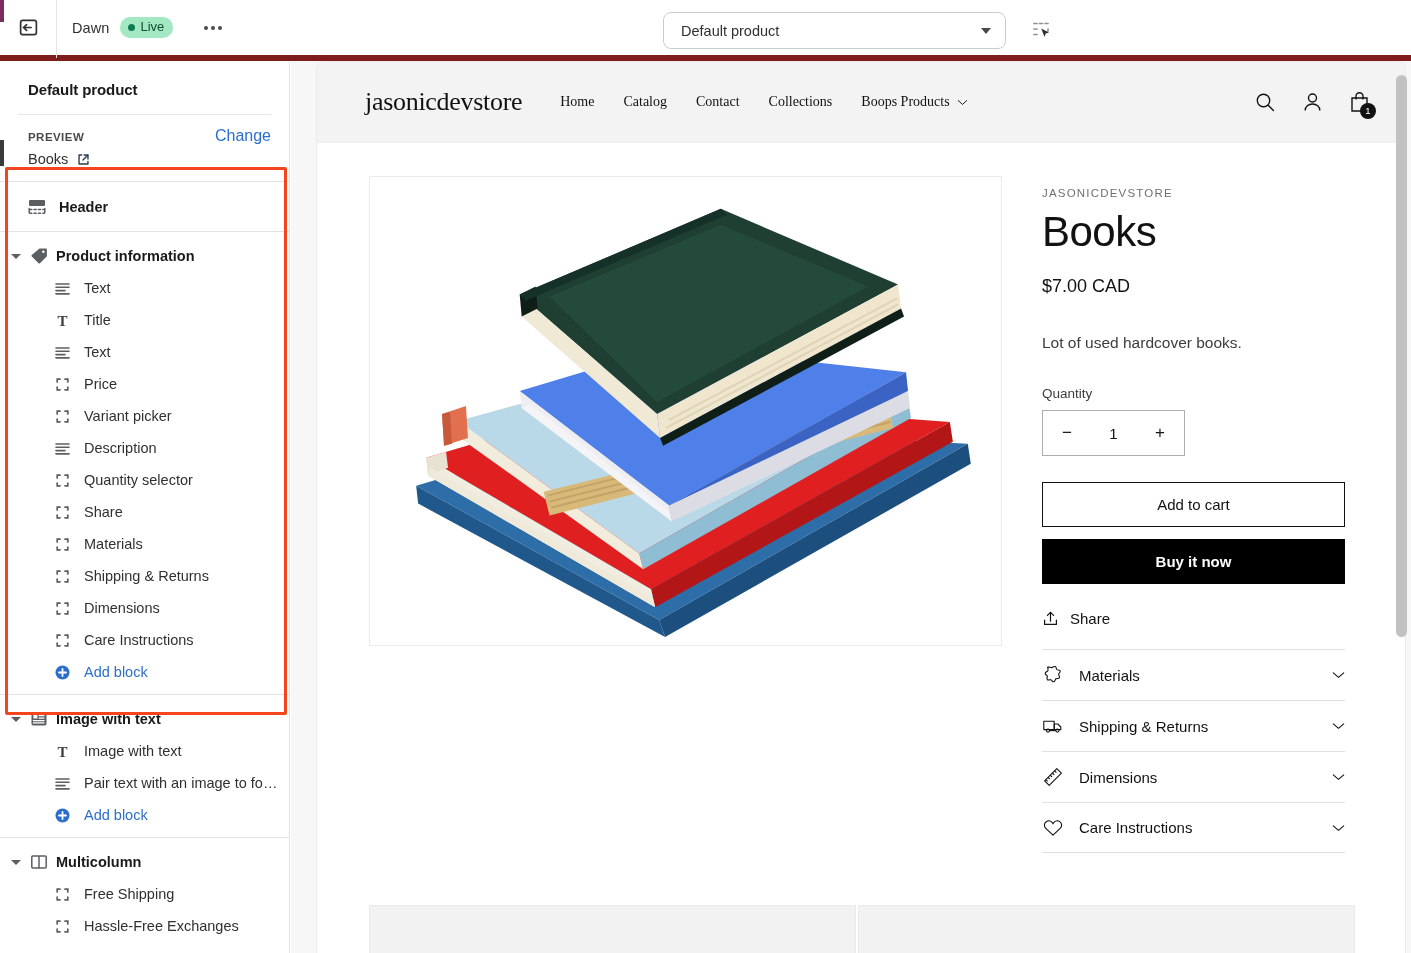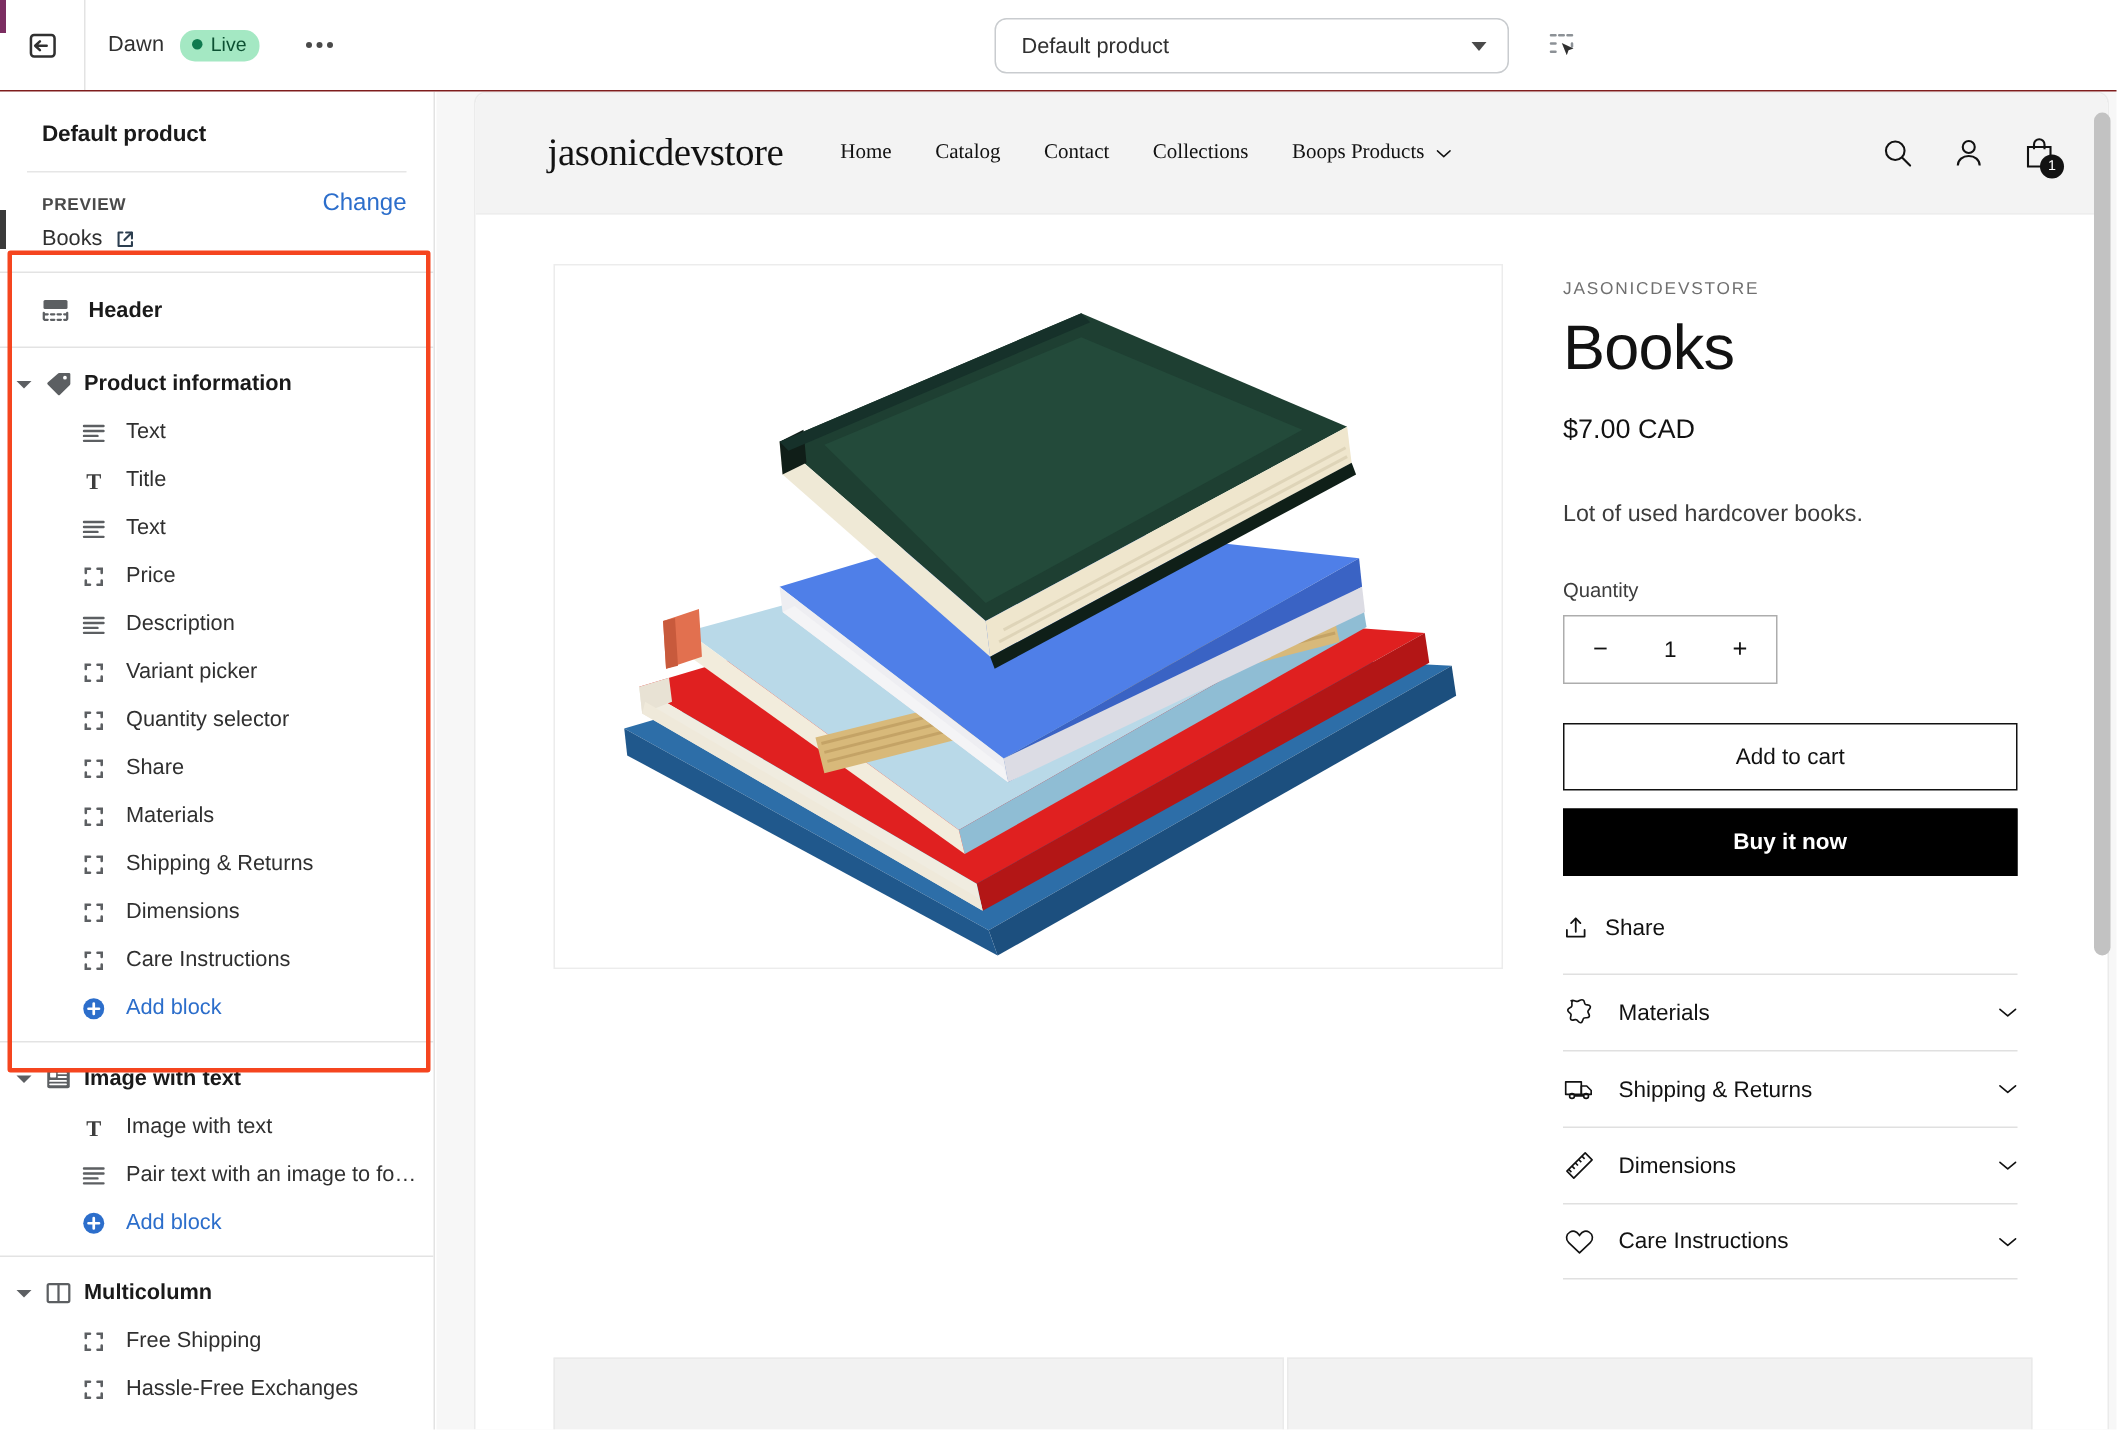--- a/index.html
+++ b/index.html
@@ -15,21 +15,21 @@
 
   
   .edge-sliver { position: absolute; left: 0; width: 4px; z-index: 50; }
   .edge-sliver.purple { top: 0; height: 22px; background: #7b2d61; }
   .edge-sliver.dark   { top: 140; height: 26px; background: #3a3a3a; }
 
   
   .topbar {
     position: absolute; top: 0; left: 0; width: 1411px; height: 61px;
     background: #ffffff;
-    border-bottom: 1px solid #7f1d1d;
+    border-bottom: 6px solid #7f1d1d;
     display: flex; align-items: center;
     z-index: 20;
   }
   .topbar-exit {
     width: 57px; height: 60px;
     display: flex; align-items: center; justify-content: center;
     border-right: 1px solid #e3e3e3;
     cursor: pointer;
   }
   .exit-icon { width: 21px; height: 21px; }
@@ -383,31 +383,31 @@
     </div>
 
     <div class="sb-row block">
       <svg class="blk-icon" viewBox="0 0 17 17" fill="none" stroke="#5c5f62" stroke-width="1.7" stroke-linecap="round">
         <path d="M6 3.2H3.2V6M11 3.2h2.8V6M6 13.8H3.2V11M11 13.8h2.8V11"></path>
       </svg>
       <span>Price</span>
     </div>
 
     <div class="sb-row block">
+      <svg class="blk-icon" viewBox="0 0 17 17" fill="none" stroke="#5c5f62" stroke-width="1.7" stroke-linecap="round">
+        <path d="M6 3.2H3.2V6M11 3.2h2.8V6M6 13.8H3.2V11M11 13.8h2.8V11"></path>
+      </svg>
+      <span>Variant picker</span>
+    </div>
+
+    <div class="sb-row block">
       <svg class="blk-icon" viewBox="0 0 17 17" stroke="#5c5f62" stroke-width="1.6" stroke-linecap="round">
         <path d="M2 4h13M2 7.3h13M2 10.6h9M2 13.9h13"></path>
       </svg>
       <span>Description</span>
-    </div>
-
-    <div class="sb-row block">
-      <svg class="blk-icon" viewBox="0 0 17 17" fill="none" stroke="#5c5f62" stroke-width="1.7" stroke-linecap="round">
-        <path d="M6 3.2H3.2V6M11 3.2h2.8V6M6 13.8H3.2V11M11 13.8h2.8V11"></path>
-      </svg>
-      <span>Variant picker</span>
     </div>
 
     <div class="sb-row block">
       <svg class="blk-icon" viewBox="0 0 17 17" fill="none" stroke="#5c5f62" stroke-width="1.7" stroke-linecap="round">
         <path d="M6 3.2H3.2V6M11 3.2h2.8V6M6 13.8H3.2V11M11 13.8h2.8V11"></path>
       </svg>
       <span>Quantity selector</span>
     </div>
 
 

